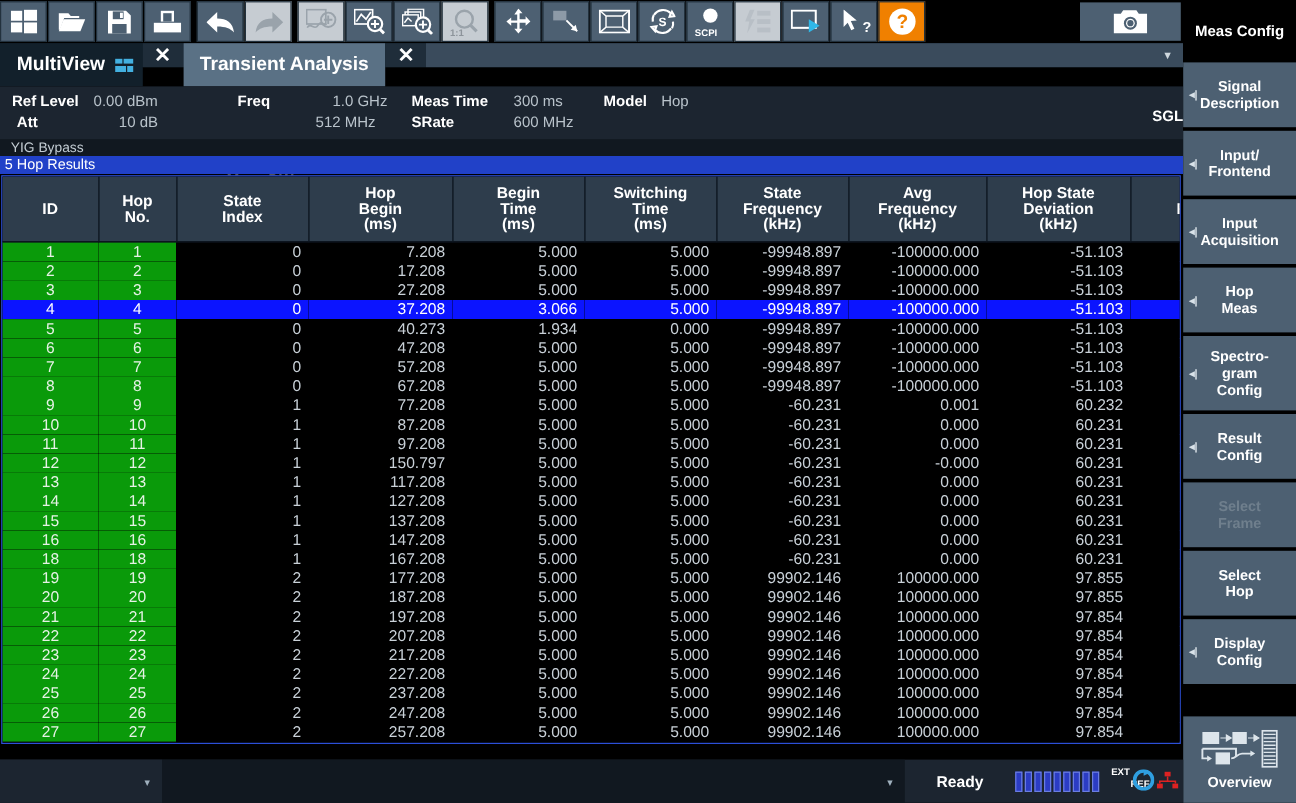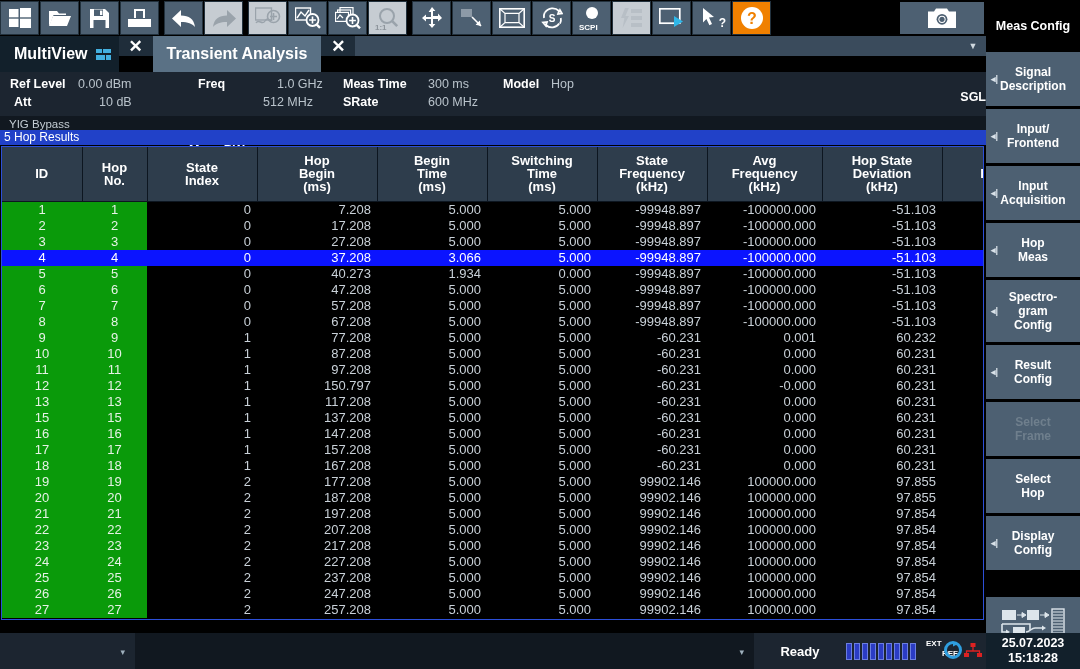--- a/index.html
+++ b/index.html
@@ -581,48 +581,48 @@
           <td>1</td>
           <td>117.208</td>
           <td>5.000</td>
           <td>5.000</td>
           <td>-60.231</td>
           <td>0.000</td>
           <td>60.231</td>
           <td></td>
         </tr>
         <tr>
+          <td class="idc">14</td>
+          <td class="idc">14</td>
+          <td>1</td>
+          <td>127.208</td>
+          <td>5.000</td>
+          <td>5.000</td>
+          <td>-60.231</td>
+          <td>0.000</td>
+          <td>60.231</td>
+          <td></td>
+        </tr>
+        <tr>
           <td class="idc">15</td>
           <td class="idc">15</td>
           <td>1</td>
           <td>137.208</td>
           <td>5.000</td>
           <td>5.000</td>
           <td>-60.231</td>
           <td>0.000</td>
           <td>60.231</td>
           <td></td>
         </tr>
         <tr>
           <td class="idc">16</td>
           <td class="idc">16</td>
           <td>1</td>
           <td>147.208</td>
-          <td>5.000</td>
-          <td>5.000</td>
-          <td>-60.231</td>
-          <td>0.000</td>
-          <td>60.231</td>
-          <td></td>
-        </tr>
-        <tr>
-          <td class="idc">17</td>
-          <td class="idc">17</td>
-          <td>1</td>
-          <td>157.208</td>
           <td>5.000</td>
           <td>5.000</td>
           <td>-60.231</td>
           <td>0.000</td>
           <td>60.231</td>
           <td></td>
         </tr>
         <tr>
           <td class="idc">18</td>
           <td class="idc">18</td>
@@ -834,24 +834,20 @@
       <rect x="52" y="1" width="12" height="30" fill="none" stroke="#dde5eb" stroke-width="1.4"></rect>
       <path d="M53 4h10M53 7h10M53 10h10M53 13h10M53 16h10M53 19h10M53 22h10M53 25h10M53 28h10" stroke="#dde5eb" stroke-width="1.2"></path>
       <path d="M2 16v8h5M2 16h28v6" fill="none" stroke="#dde5eb" stroke-width="1.6"></path>
       <path d="M6 21.5l4 2.5-4 2.5z" fill="#dde5eb"></path>
       <rect x="13" y="19" width="12" height="10" fill="#dde5eb"></rect>
       <path d="M26 24c4 0 5-4 9-4h8" fill="none" stroke="#dde5eb" stroke-width="1.6"></path>
       <path d="M42 17.5l4 2.5-4 2.5z" fill="#dde5eb"></path>
     </svg>
     <span>Overview</span>
   </div>
-  <div id="sk-clock">
-    <span>25.07.2023</span>
-    <span>15:18:28</span>
-  </div>
 </div>
 
 <div id="statusbar">
   <div id="sb-left">
     <span class="caret">▾</span>
   </div>
   <div id="sb-msg">
     <span class="caret">▾</span>
   </div>
   <div id="sb-ready">Ready</div>

